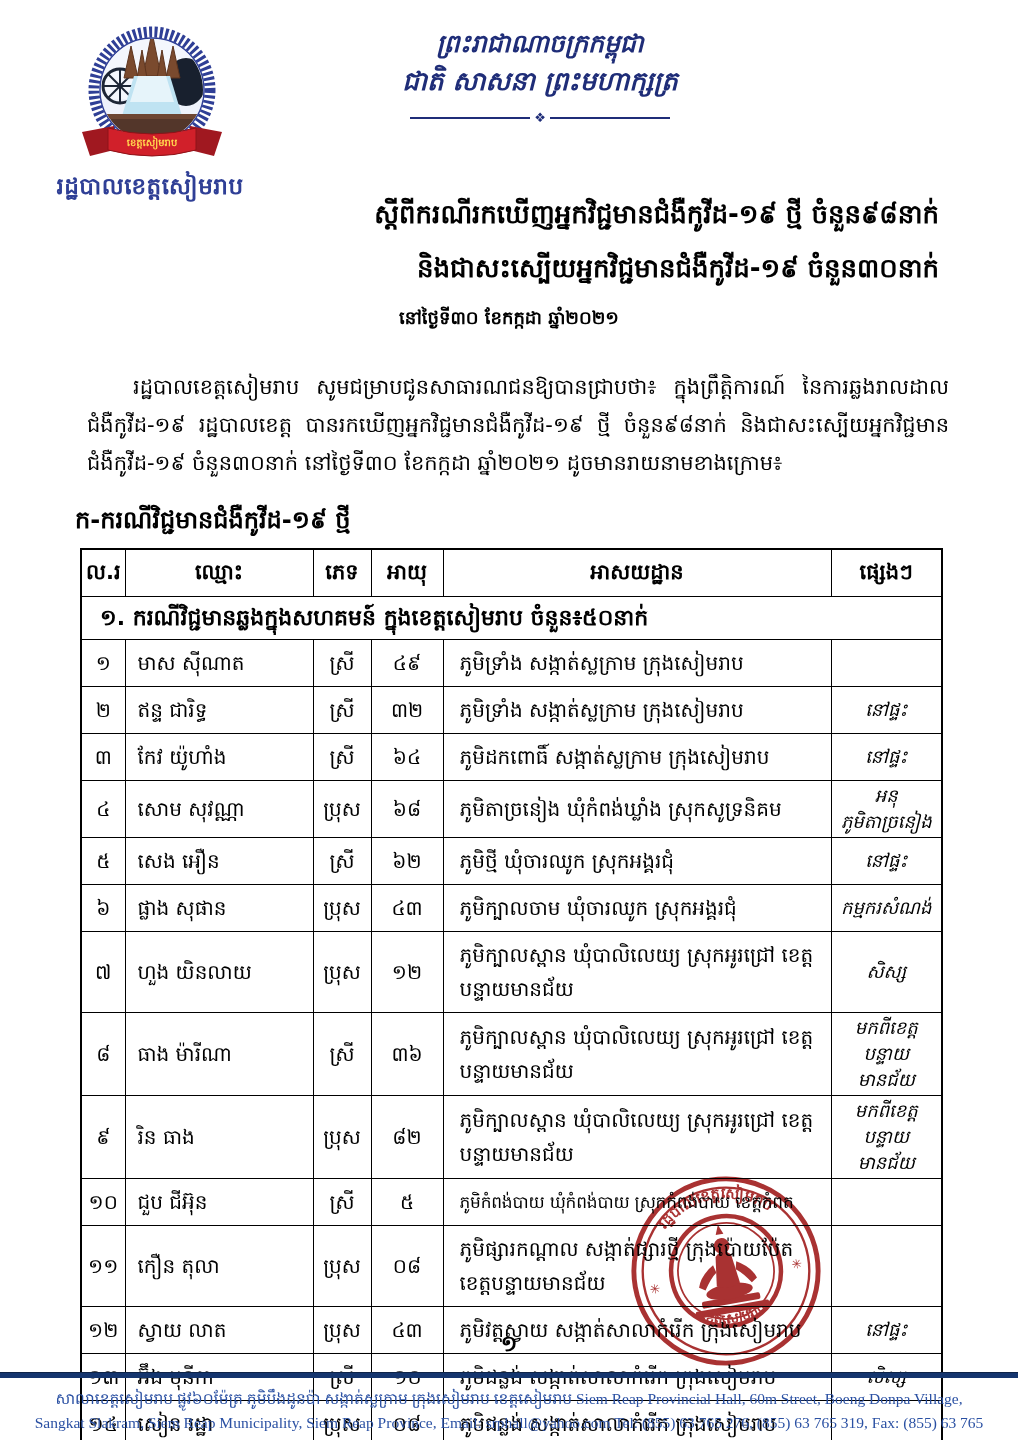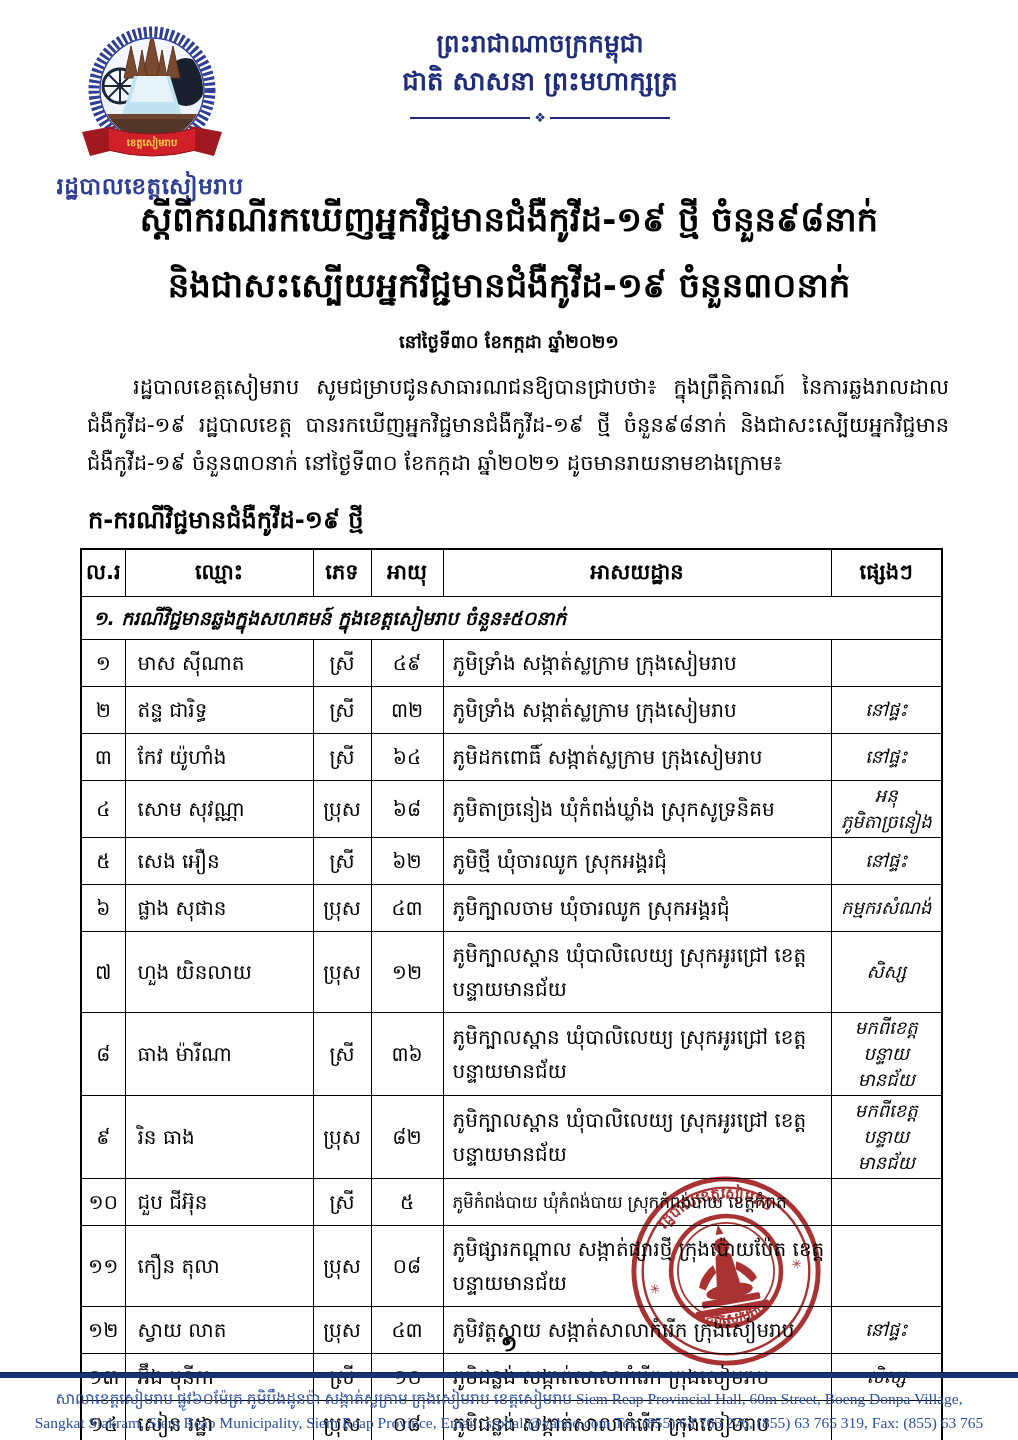--- a/index.html
+++ b/index.html
@@ -5,46 +5,46 @@
   html,body{margin:0;padding:0;background:#9a9a9a;}
   .page{
     position:relative;width:1018px;height:1440px;background:#ffffff;
     margin:0 auto;overflow:hidden;
     font-family:"DejaVu Sans","Liberation Sans",sans-serif;color:#000;
   }
   
   .logo-wrap{position:absolute;left:26px;top:24px;width:248px;text-align:center;}
   .logo-svg{display:block;margin:0 auto;}
   .logo-caption{margin-top:2px;font-size:23px;font-weight:bold;color:#2f3f96;letter-spacing:.5px;}
-  .kingdom{position:absolute;left:100px;top:26px;width:880px;text-align:center;color:#1f2d78;}
+  .kingdom{position:absolute;left:100px;top:26px;width:880px;text-align:center;color:#1f2d78;font-style:italic;}
   .kingdom-l1{font-size:25px;font-weight:bold;line-height:1.45;}
   .kingdom-l2{font-size:26px;font-weight:bold;line-height:1.5;}
   .hdr-divider{margin:10px auto 0;width:260px;display:flex;align-items:center;justify-content:center;gap:4px;color:#1f2d78;}
   .hdr-divider .bar{flex:1;height:2px;background:#1f2d78;}
   .hdr-divider .orn{font-size:13px;line-height:1;}
   
   .title-block{position:absolute;left:79px;top:198px;width:860px;text-align:center;color:#000;}
   .title-l1{font-size:28px;font-weight:bold;margin-bottom:14px;}
-  .title-l2,.title-l3{font-size:34px;font-weight:bold;margin-bottom:16px;}
+  .title-l2,.title-l3{font-size:26px;font-weight:bold;margin-bottom:16px;text-align:right;}
   .title-l4{font-size:18px;font-weight:bold;}
   
   .intro{position:absolute;left:79px;top:368px;width:862px;font-size:21px;line-height:38px;
          text-align:justify;text-indent:46px;margin-left:8px;}
-  .section-heading{position:absolute;left:88px;top:505px;font-size:24px;font-weight:bold;}
+  .section-heading{position:absolute;left:75px;top:505px;font-size:24px;font-weight:bold;}
   
   table.main{position:absolute;left:80px;top:548px;width:861px;border-collapse:collapse;table-layout:fixed;}
   table.main td,table.main th{border:1.6px solid #000;vertical-align:middle;overflow:hidden;}
   table.main{border:2.4px solid #000;}
   th{font-size:21px;font-weight:bold;height:46px;padding:0 2px;}
   td{font-size:20px;line-height:32px;}
-  td.group{font-size:19px;font-weight:bold;height:38px;padding:2px 11px;line-height:34px;font-style:italic;}
+  td.group{font-size:22px;font-weight:bold;height:38px;padding:2px 18px;line-height:34px;}
   td.c-no,td.c-sex,td.c-age,td.c-other{text-align:center;}
   td.c-no{font-size:20px;}
   td.c-name{padding:3px 4px 3px 12px;height:40px;}
-  td.c-addr{padding:3px 4px 3px 9px;line-height:34px;}
+  td.c-addr{padding:3px 4px 3px 16px;line-height:34px;}
   td.c-other{font-size:18px;line-height:26px;padding:2px 4px;font-style:italic;}
   tr.single td{height:40px;}
   tr.tall td{height:74px;}
   td.addr-small{font-size:17px;letter-spacing:-0.2px;}
   
   .stamp{position:absolute;left:628px;top:1172px;width:196px;height:198px;
          mix-blend-mode:multiply;opacity:.93;pointer-events:none;}
   
   .page-number{position:absolute;left:0;top:1330px;width:1018px;text-align:center;
                font-size:22px;font-weight:bold;}

